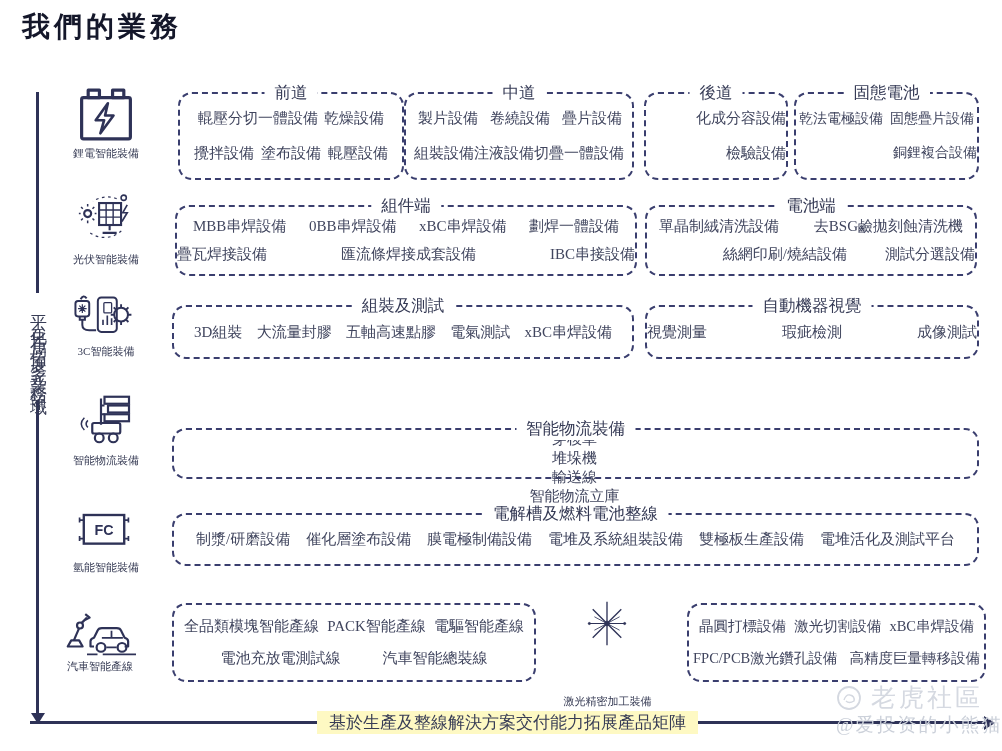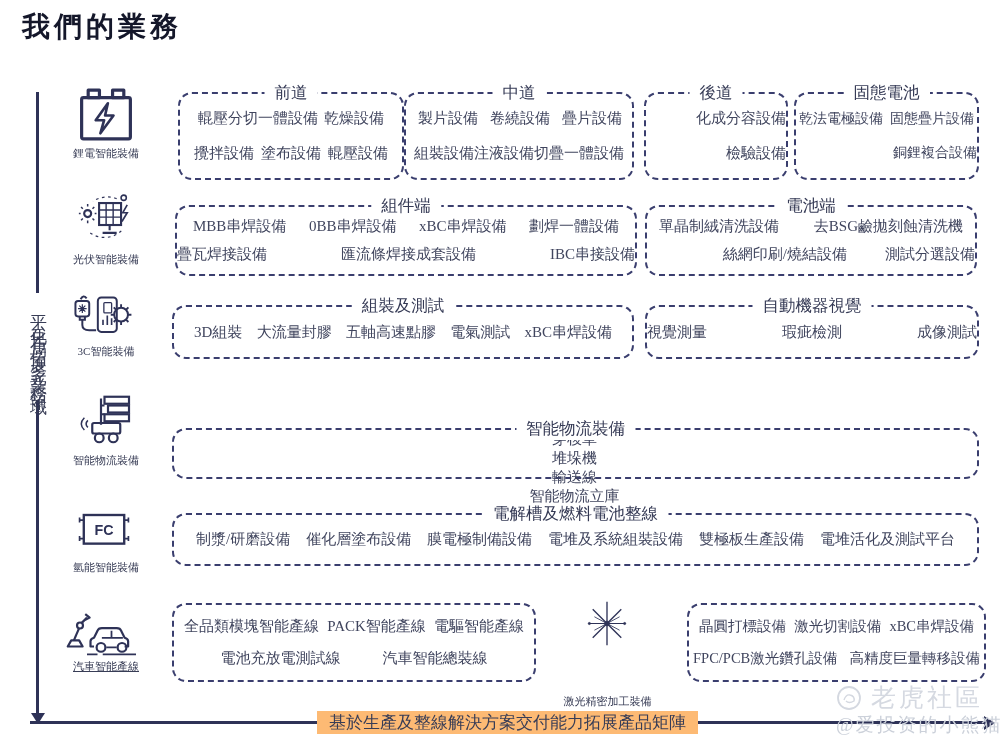--- a/index.html
+++ b/index.html
@@ -9,21 +9,21 @@
         letter-spacing:4px;color:#14172a;font-family:"Liberation Sans","DejaVu Sans",sans-serif;}
   
   .vline{position:absolute;width:3px;background:#2e3257;left:36px;}
   .down-arrow{position:absolute;width:0;height:0;border-left:7px solid transparent;
         border-right:7px solid transparent;border-top:11px solid #2e3257;}
   .right-arrow{position:absolute;width:0;height:0;border-top:7px solid transparent;
         border-bottom:7px solid transparent;border-left:11px solid #2e3257;}
   .vtext{position:absolute;left:25px;top:293px;writing-mode:vertical-rl;letter-spacing:7px;
         font-size:17px;color:#383d56;background:#fff;padding:8px 2px;z-index:2;}
   .hline{position:absolute;height:2.5px;background:#2e3257;top:721px;}
-  .btext{position:absolute;top:711px;background:#fdba74;padding:0 12px;font-size:17px;
+  .btext{position:absolute;top:711px;background:#fef9c3;padding:0 12px;font-size:17px;
         color:#383d56;z-index:2;white-space:nowrap;}
   
   .dbox{position:absolute;border:2px dashed #3a3e6e;border-radius:14px;display:flex;
         flex-direction:column;justify-content:space-evenly;font-size:15px;}
   .btitle{position:absolute;top:-12px;left:50%;transform:translateX(-50%);background:#fff;
         padding:0 10px;white-space:nowrap;font-size:16.5px;color:#353a55;}
   .line{display:flex;align-items:center;}
   .l-between{justify-content:space-between;}
   .l-evenly{justify-content:space-between;}
   .l-start{justify-content:flex-end;}
@@ -240,21 +240,21 @@
       <path d="M11 37 L17 23"></path>
       <circle cx="18" cy="20" r="3.4"></circle>
       <path d="M20 17 l6 -6 M24 7 l5 4 l-6 3"></path>
       <path d="M34 44 h-4 v-6 q0 -3 4 -4 l4 -8 q1 -3 5 -3 h17 q4 0 5 3 l4 8 q4 1 4 4 v6 h-4"></path>
       <path d="M43 34 h24 M54 26 v8" stroke-width="2"></path>
       <circle cx="42" cy="45" r="5"></circle>
         <circle cx="66" cy="45" r="5"></circle>
       <path d="M48 45 h12 M26 53 h12 M44 53 h38" stroke-width="1.8"></path>
     </g>
   </svg>
-  <div class="row-label" style="left:31px;top:659px;text-decoration:underline;">汽車智能產線</div>
+  <div class="row-label" style="left:25px;top:659px;">汽車智能產線</div>
 
   <div class="dbox" style="left:172px;top:603px;width:360px;height:75px;">
     <div class="line l-between" style="padding:0 10px;align-items:center;">
       <span class="it">全品類模塊智能產線</span>
       <span class="it">PACK智能產線</span>
       <span class="it">電驅智能產線</span>
     </div>
     <div class="line l-center" style="gap:42px;text-align:center;">
       <span class="it">電池充放電測試線</span>
       <span class="it">汽車智能總裝線</span>

